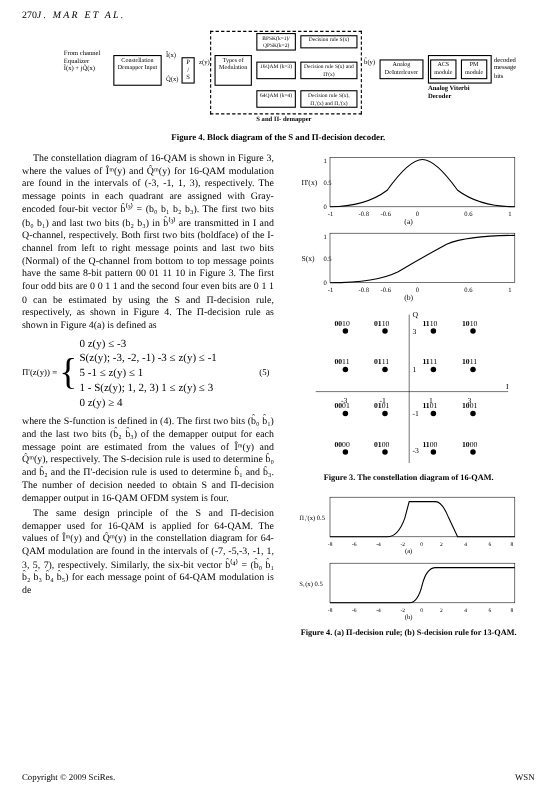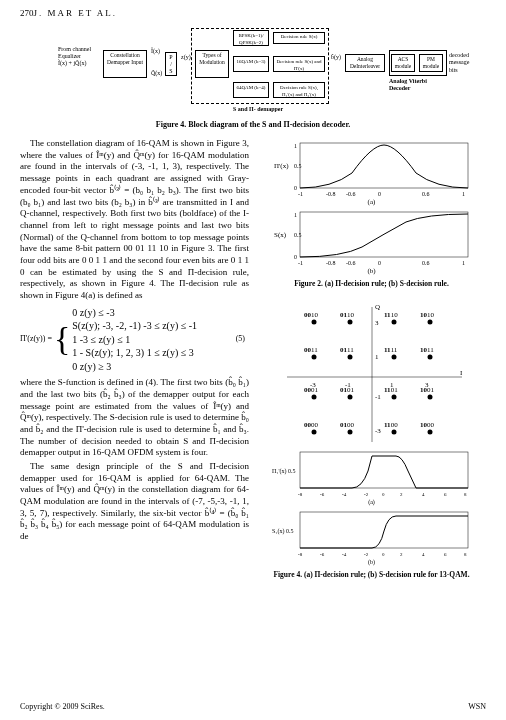--- a/index.html
+++ b/index.html
@@ -8,21 +8,21 @@
       font-size: 9px;
       line-height: 1.3;
       width: 506px;
       height: 720px;
       background: #fff;
       color: #000;
       position: relative;
       padding: 8px 20px;
     }
     .header { display: flex; justify-content: flex-start; font-size: 9px; margin-bottom: 6px; }
-    .author-header { letter-spacing: 2px; }
+    .author-header { font-style: italic; letter-spacing: 2px; }
     .block-diagram {
       width: 360px;
       height: 90px;
       margin: 4px auto 4px auto;
       border: none;
       position: relative;
       font-size: 6px;
     }
     .bd-box { position: absolute; border: 1px solid #000; text-align: center; padding: 1px 2px; background: #fff; }
     .bd-label { position: absolute; font-size: 6px; }
@@ -94,23 +94,23 @@
 
   <div class="col">
     <p class="indent">The constellation diagram of 16-QAM is shown in Figure 3, where the values of Îᵐ(y) and Q̂ᵐ(y) for 16-QAM modulation are found in the intervals of (-3, -1, 1, 3), respectively. The message points in each quadrant are assigned with Gray-encoded four-bit vector b̂⁽³⁾ = (b₀ b₁ b₂ b₃). The first two bits (b₀ b₁) and last two bits (b₂ b₃) in b̂⁽³⁾ are transmitted in I and Q-channel, respectively. Both first two bits (boldface) of the I-channel from left to right message points and last two bits (Normal) of the Q-channel from bottom to top message points have the same 8-bit pattern 00 01 11 10 in Figure 3. The first four odd bits are 0 0 1 1 and the second four even bits are 0 1 1 0 can be estimated by using the S and Π-decision rule, respectively, as shown in Figure 4. The Π-decision rule as shown in Figure 4(a) is defined as</p>
 
     <div class="eq-block">
       <span>Π'(z(y)) =</span>
       <span style="font-size:34px;margin:0 2px;font-weight:100">{</span>
       <span style="display:inline-block;font-size:10px;line-height:1.35">
         <span>0                          z(y) ≤ -3</span><br>
         <span>S(z(y); -3, -2, -1)   -3 ≤ z(y) ≤ -1</span><br>
-        <span>1                     -3 ≤ z(y) ≤ 1</span><br>
+        <span>5                     -1 ≤ z(y) ≤ 1</span><br>
         <span>1 - S(z(y); 1, 2, 3)   1 ≤ z(y) ≤ 3</span><br>
-        <span>0                          z(y) ≥ 3</span>
+        <span>0                          z(y) ≥ 4</span>
       </span>
       <span class="eq-num">(5)</span>
     </div>
 
     <p>where the S-function is defined in (4). The first two bits (b̂₀  b̂₁) and the last two bits (b̂₂  b̂₃) of the demapper output for each message point are estimated from the values of Îᵐ(y) and Q̂ᵐ(y), respectively. The S-decision rule is used to determine b̂₀ and b̂₂ and the Π'-decision rule is used to determine b̂₁ and b̂₃. The number of decision needed to obtain S and Π-decision demapper output in 16-QAM OFDM system is four.</p>
     <p class="indent">The same design principle of the S and Π-decision demapper used for 16-QAM is applied for 64-QAM. The values of Îᵐ(y) and Q̂ᵐ(y) in the constellation diagram for 64-QAM modulation are found in the intervals of (-7, -5,-3, -1, 1, 3, 5, 7), respectively. Similarly, the six-bit vector b̂⁽⁴⁾ = (b̂₀  b̂₁  b̂₂  b̂₃  b̂₄  b̂₅) for each message point of 64-QAM modulation is de</p>
   </div>
 
   <div class="col">
 
@@ -142,21 +142,20 @@
       <g font-size="6">
         <text x="26" y="58">-1</text>
           <text x="54" y="58">-0.8</text>
           <text x="74" y="58">-0.6</text>
         <text x="106" y="58">0</text>
           <text x="150" y="58">0.6</text>
           <text x="190" y="58">1</text>
       </g>
     </svg>
     <div style="text-align:center;font-size:7px">(b)</div>
-    <div class="fig-caption" style="font-size:7.5px">Figure 2. (a) Π-decision rule; (b) S-decision rule.</div>
 
     <svg class="svg-fig" width="200" height="150">
       <line x1="100" y1="10" x2="100" y2="145" stroke="#000" stroke-width="0.5"></line>
       <line x1="15" y1="80" x2="190" y2="80" stroke="#000" stroke-width="0.5"></line>
       <text x="103" y="12" font-size="7">Q</text>
       <text x="188" y="78" font-size="7">I</text>
 
       <g font-size="7">
         <text x="103" y="28">3</text>
         <text x="103" y="62">1</text>
@@ -196,20 +195,21 @@
           <circle cx="42" cy="135" r="2.5" fill="#000"></circle>
           <text x="32" y="130" font-size="7"><tspan font-weight="bold">00</tspan><tspan>00</tspan></text>
           <circle cx="78" cy="135" r="2.5" fill="#000"></circle>
           <text x="68" y="130" font-size="7"><tspan font-weight="bold">01</tspan><tspan>00</tspan></text>
           <circle cx="122" cy="135" r="2.5" fill="#000"></circle>
           <text x="112" y="130" font-size="7"><tspan font-weight="bold">11</tspan><tspan>00</tspan></text>
           <circle cx="158" cy="135" r="2.5" fill="#000"></circle>
           <text x="148" y="130" font-size="7"><tspan font-weight="bold">10</tspan><tspan>00</tspan></text>
         </g>
     </svg>
+    <div class="fig-caption" style="font-size:7.5px">Figure 3. The constellation diagram of 16-QAM.</div>
 
     <svg class="svg-fig" width="200" height="52">
       <rect x="28" y="5" width="168" height="36" fill="none" stroke="#000" stroke-width="0.5"></rect>
       <text x="0" y="26" font-size="6">Π₁'(x) 0.5</text>
       <path d="M28,41 L80,41 Q90,41 96,24 L100,9 L124,9 Q130,9 136,24 L144,41 L196,41" fill="none" stroke="#000" stroke-width="1"></path>
       <g font-size="5">
         <text x="26" y="49">-8</text>
           <text x="48" y="49">-6</text>
           <text x="70" y="49">-4</text>
           <text x="92" y="49">-2</text>

